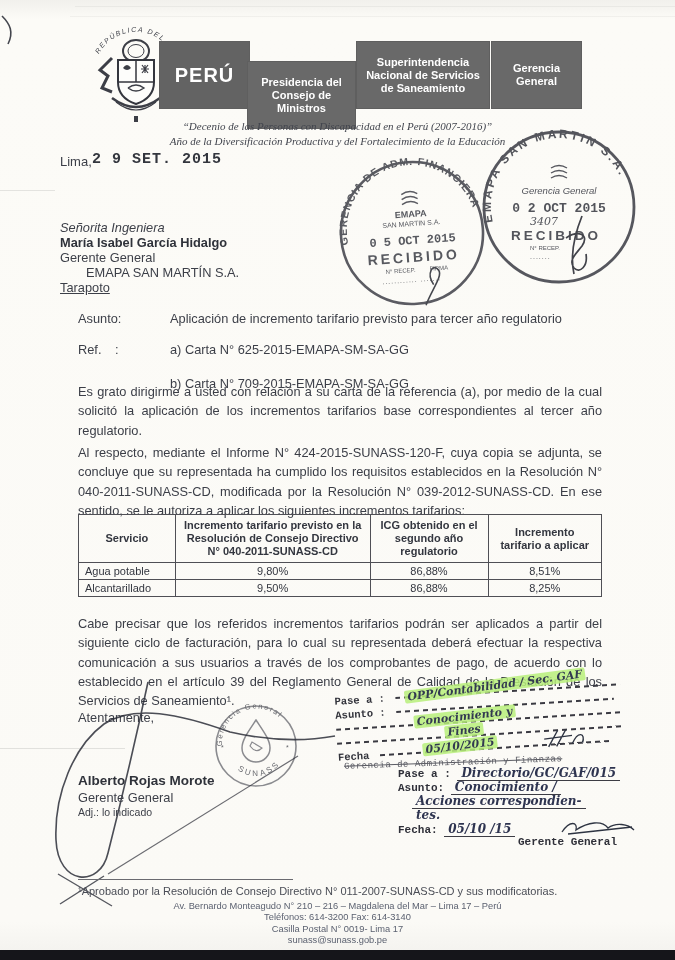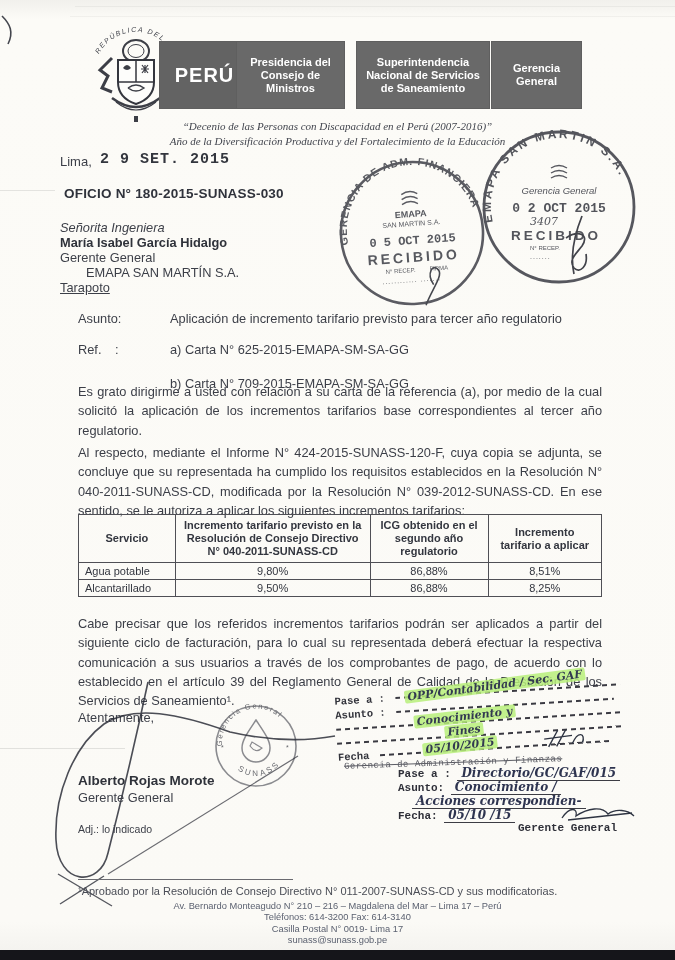--- a/index.html
+++ b/index.html
@@ -89,36 +89,35 @@
     <path d="M63,47 v8 M59,51 h8 M60,47 l6,8 M66,47 l-6,8" stroke="#3c3e46" stroke-width="1.2"></path>
     <path d="M46,70 q8,-6 16,0 q-8,6 -16,0" fill="none" stroke="#3c3e46" stroke-width="1.5"></path>
     <path d="M30,80 Q54,98 78,80" fill="none" stroke="#3c3e46" stroke-width="2.5"></path>
     <path d="M34,84 Q54,100 74,84" fill="none" stroke="#3c3e46" stroke-width="1.2"></path>
     <path d="M52,98 h4 v6 h-4 Z" fill="#3c3e46"></path>
   </svg>
 
   <div class="hbox peru" style="left:160px;width:89px;">
     <span>PERÚ</span>
   </div>
-  <div class="hbox" style="left:237px;width:107px;">
+  <div class="hbox" style="left:248px;width:107px;margin-top:20px;">
     <span>Presidencia del Consejo de Ministros</span>
   </div>
   <div class="hbox" style="left:357px;width:132px;">
     <span>Superintendencia Nacional de Servicios de Saneamiento</span>
   </div>
   <div class="hbox" style="left:492px;width:89px;">
     <span>Gerencia General</span>
   </div>
 
   <div class="quote" style="top:120px;">“Decenio de las Personas con Discapacidad en el Perú (2007-2016)”</div>
   <div class="quote" style="top:135px;">Año de la Diversificación Productiva y del Fortalecimiento de la Educación</div>
 
   <span class="abs" style="left:60px;top:154px;font-size:13px;">Lima,</span>
-  <span class="abs datestamp" style="left:100px;top:151px;text-align:right;">2 9 SET. 2015</span>
-  <span class="abs oficio" style="left:64px;top:186px;">OFICIO N°  180-2015-SUNASS-030</span>
+  <span class="abs datestamp" style="left:92px;top:151px;text-align:right;">2 9 SET. 2015</span>
 
   <svg class="stampA" style="left:335px;top:156px;transform:rotate(-4deg);opacity:.88;" width="154" height="154" viewBox="0 0 154 154">
     <circle cx="77" cy="77" r="71" fill="none" stroke="#45464e" stroke-width="2.6"></circle>
     <path id="stA" d="M14,90 A65,65 0 1 1 140,90" fill="none"></path>
     <text font-size="10.5" font-weight="bold" letter-spacing="1">
       <textPath href="#stA" startOffset="6">GERENCIA DE ADM. FINANCIERA</textPath>
     </text>
     <path d="M69,38 q8,-5 16,0 M69,43 q8,-5 16,0 M69,48 q8,-5 16,0" stroke="#45464e" stroke-width="1.4" fill="none"></path>
     <text x="77" y="61" text-anchor="middle" font-size="9" font-weight="bold">EMAPA</text>
     <text x="77" y="70" text-anchor="middle" font-size="7">SAN MARTIN S.A.</text>
@@ -208,21 +207,21 @@
   </svg>
 
   <svg class="abs" style="left:30px;top:648px;" width="330" height="270" viewBox="0 0 330 270">
     <path d="M118,34 C106,90 92,150 78,205 C70,240 28,238 26,192 C24,146 44,98 74,76 C104,56 150,66 200,84 C235,92 272,94 305,88" stroke="#2c2e38" stroke-width="1.6" fill="none" opacity=".85"></path>
     <path d="M268,108 L78,226" stroke="#2c2e38" stroke-width="1.2" fill="none" opacity=".7"></path>
     <path d="M28,226 L82,258 M74,228 L30,256" stroke="#2c2e38" stroke-width="1.4" fill="none" opacity=".8"></path>
   </svg>
 
   <span class="lbl bold" style="left:78px;top:773px;font-size:13.5px;">Alberto Rojas Morote</span>
   <span class="lbl" style="left:78px;top:790px;">Gerente General</span>
-  <span class="lbl" style="left:78px;top:823px;font-size:10.5px;">Adj.: lo indicado</span>
+  <span class="lbl" style="left:78px;top:806px;font-size:10.5px;">Adj.: lo indicado</span>
 
   <div class="annot1">
     <div class="arow">
       <span>Pase a :</span>
       <span class="dashes" style="width:225px;"></span>
       <span class="hand hi abs" style="left:70px;top:-7px;transform:rotate(-4deg);font-size:11px;">OPP/Contabilidad / Sec. GAF</span>
     </div>
     <div class="arow">
       <span>Asunto :</span>
       <span class="dashes" style="width:218px;"></span>
@@ -252,20 +251,23 @@
       <span>Pase a :</span>
       <span class="hval">Directorio/GC/GAF/015</span>
     </div>
     <div class="a2row">
       <span>Asunto:</span>
       <span class="hval">Conocimiento /</span>
     </div>
     <div class="a2row" style="padding-left:14px;">
       <span class="hval">Acciones correspondien-</span>
     </div>
+    <div class="a2row" style="padding-left:14px;">
+      <span class="hval" style="border-bottom:none;">tes.</span>
+    </div>
     <div class="a2row">
       <span>Fecha:</span>
       <span class="hval">05/10  /15</span>
       <svg class="abs" style="left:160px;top:-4px;" width="80" height="18">
         <path d="M4,14 C12,2 20,4 18,12 C30,4 44,2 50,10 C58,4 70,6 76,12 M10,16 L74,9" stroke="#2e3442" stroke-width="1.3" fill="none"></path>
       </svg>
     </div>
     <div class="a2row" style="padding-left:120px;height:16px;">
       <span style="font-size:11px;">Gerente General</span>
     </div>

